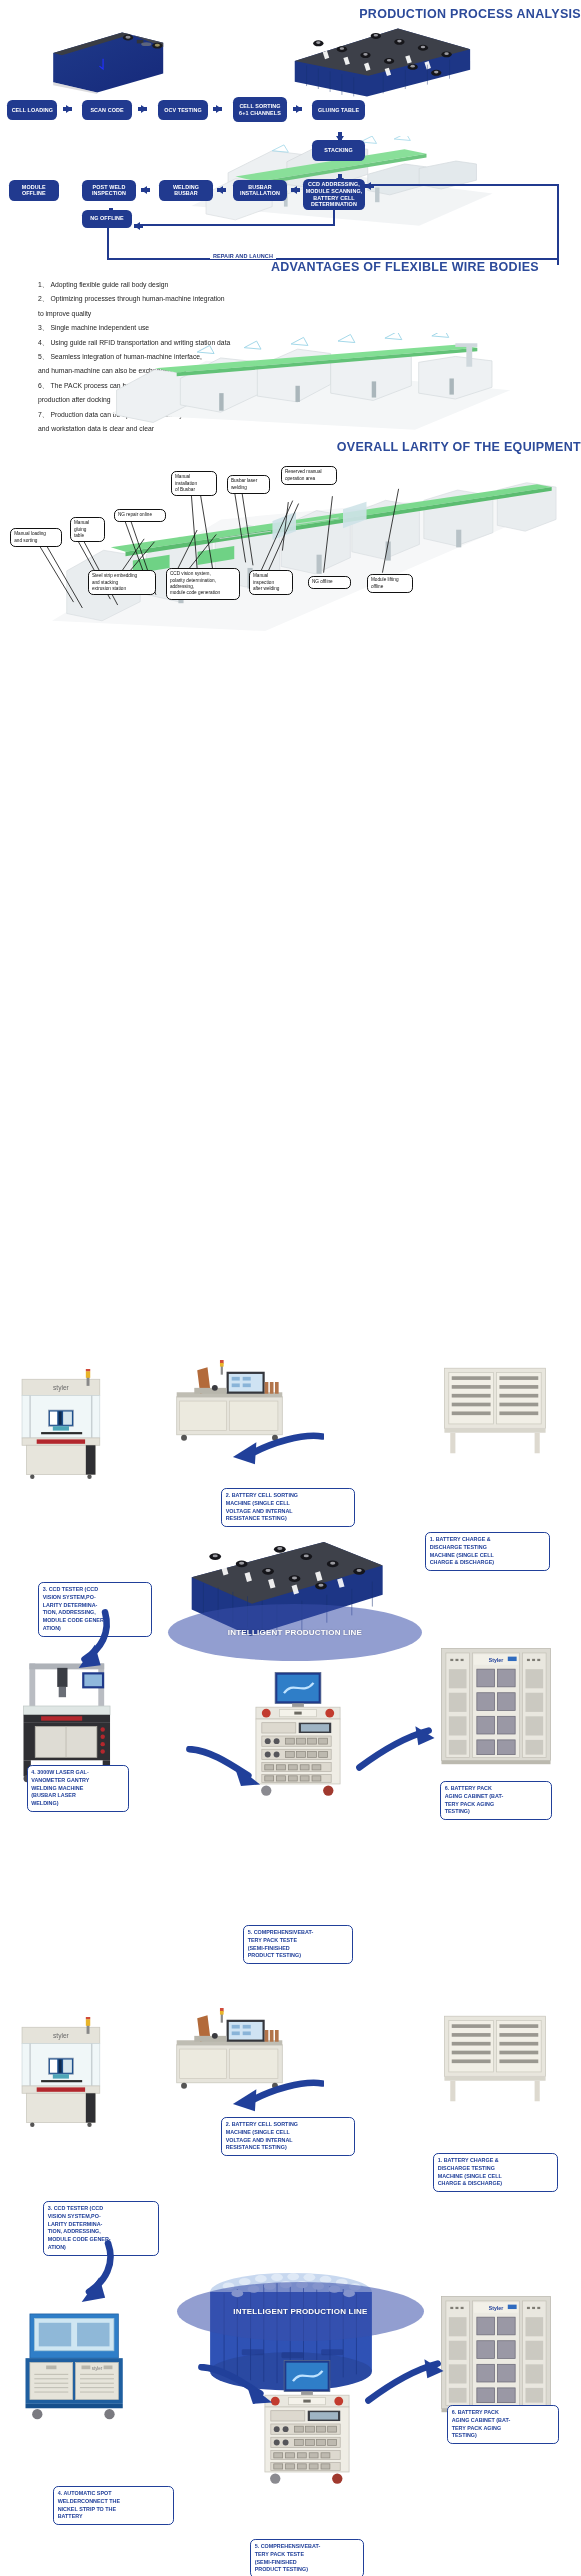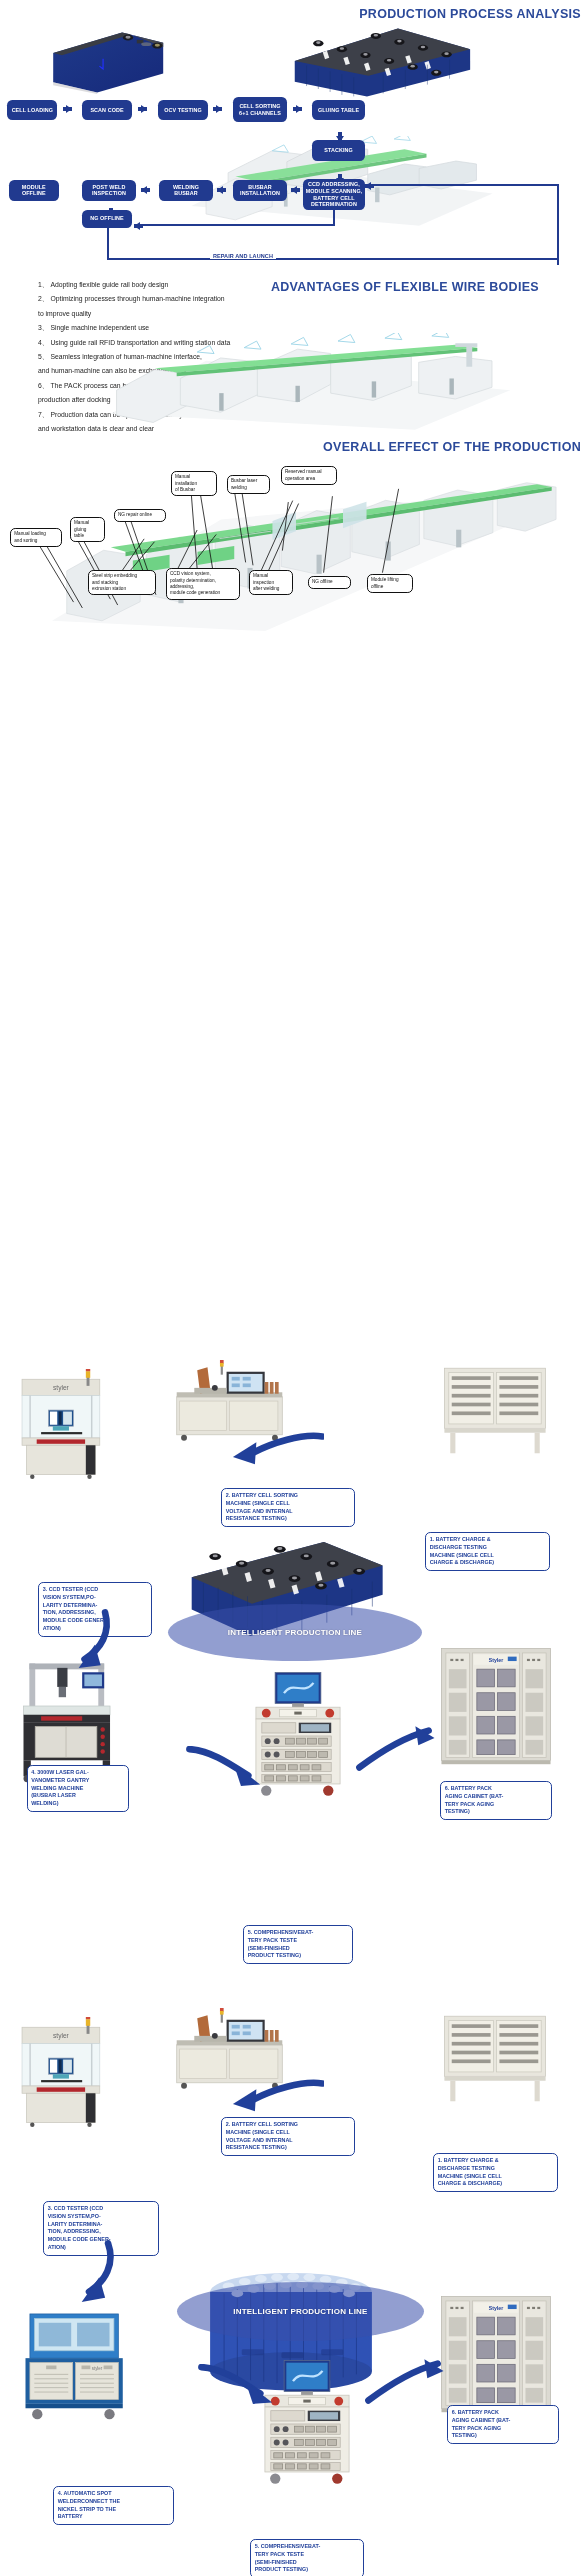--- a/index.html
+++ b/index.html
@@ -307,21 +307,21 @@
 <div class="flow-arrow-l" style="left:365px;top:182px;"></div>
 
 <div class="line-v" style="left:333px;top:210px;height:16px;"></div>
 <div class="line-h" style="left:137px;top:224px;width:197px;"></div>
 <div class="flow-arrow-l" style="left:134px;top:222px;"></div>
 
 <div class="line-v" style="left:107px;top:227px;height:32px;"></div>
 <div class="line-h" style="left:107px;top:258px;width:452px;"></div>
 <div class="repair-label" style="left:210px;top:253px;">REPAIR AND LAUNCH</div>
 
-<div class="section-title abs" style="left:0;top:260px;width:539px;margin-top:20px;">ADVANTAGES OF FLEXIBLE WIRE BODIES</div>
+<div class="section-title abs" style="left:0;top:260px;width:539px;">ADVANTAGES OF FLEXIBLE WIRE BODIES</div>
 
 <div class="adv-list" style="top:278px;">
   <div>1、 Adopting flexible guide rail body design</div>
   <div>2、 Optimizing processes through human-machine integration</div>
   <div>to improve quality</div>
   <div>3、 Single machine independent use</div>
   <div>4、 Using guide rail RFID transportation and writing station data</div>
   <div>5、 Seamless integration of human-machine interface,</div>
   <div>and human-machine can also be exchanged at any time</div>
   <div>6、 The PACK process can be adjusted and can be put into</div>
@@ -356,21 +356,21 @@
       <rect x="356" y="66" width="6" height="22"></rect>
         <rect x="462" y="62" width="6" height="22"></rect>
     </g>
     <g fill="#cfd8dd">
       <rect x="485" y="16" width="8" height="30"></rect>
         <rect x="470" y="14" width="30" height="5"></rect>
     </g>
   </svg>
 </div>
 
-<div class="section-title abs" style="left:0;top:440px;width:581px;">OVERALL EFFECT OF THE PRODUCTION</div>
+<div class="section-title abs" style="left:0;top:440px;width:581px;">OVERALL LARITY OF THE EQUIPMENT</div>
 
 <div class="abs" style="left:22px;top:468px;width:545px;height:169px;">
   <svg width="545" height="169" viewBox="0 0 740 230">
     <polygon points="40,208 270,70 720,28 700,62 330,222" fill="#f6f7f8"></polygon>
     <g fill="#e9edef" stroke="#d4d9dc" stroke-width=".8">
       <polygon points="60,140 110,112 160,120 160,182 108,208 60,198"></polygon>
       <polygon points="168,118 214,94 258,102 258,158 212,182 168,172"></polygon>
       <polygon points="262,100 306,78 350,86 350,140 304,162 262,152"></polygon>
       <polygon points="352,80 400,58 446,66 446,122 398,144 352,134"></polygon>
       <polygon points="448,62 494,44 540,52 540,104 492,124 448,114"></polygon>

